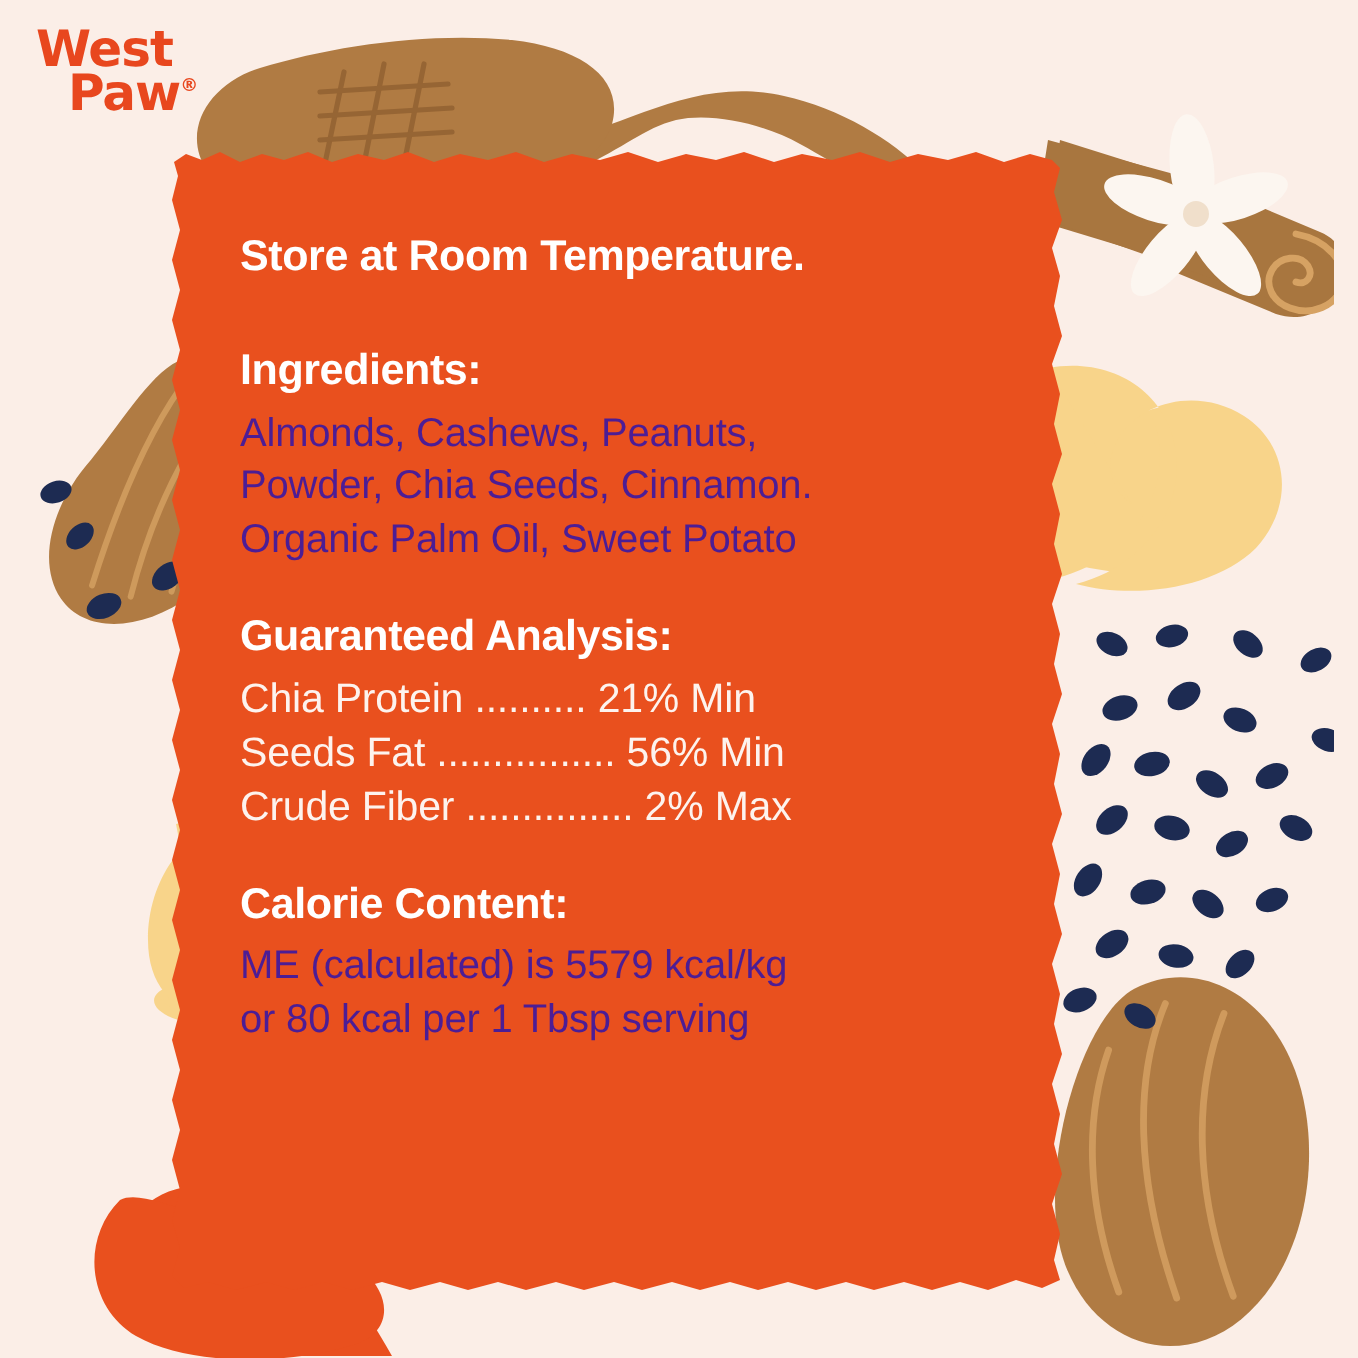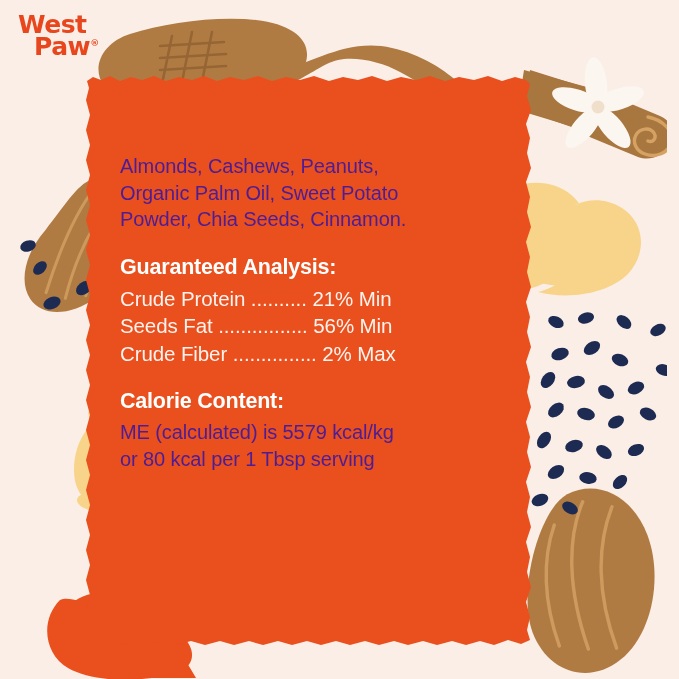--- a/index.html
+++ b/index.html
@@ -246,37 +246,41 @@
         L92,571 L78,567 L63,571 L49,567 L34,571 L20,567 L8,570 L2,564
         L6,550 L2,536 L6,521 L2,506 L6,491 L2,476 L6,461 L2,446
         L6,431 L2,416 L6,401 L2,386 L6,371 L2,356 L6,341 L2,326
         L6,311 L2,296 L6,281 L2,266 L6,251 L2,236 L6,221 L2,206
         L6,191 L2,176 L6,161 L2,146 L6,131 L2,116 L6,101 L2,86
         L6,71 L2,56 L6,41 L2,26 L5,14 Z"></path>
     </svg>
 
     <div id="panel-content">
 
+      <div class="blk">
+        <div class="hdr">Store at Room Temperature.</div>
+      </div>
 
       <div class="gap-lg"></div>
 
       <div class="blk">
+        <div class="hdr">Ingredients:</div>
         <div class="gap-sm"></div>
         <div class="line">Almonds, Cashews, Peanuts,</div>
+        <div class="line">Powder, Chia Seeds, Cinnamon.</div>
         <div class="line">Organic Palm Oil, Sweet Potato</div>
-        <div class="line">Powder, Chia Seeds, Cinnamon.</div>
       </div>
 
       <div class="gap-md"></div>
 
       <div class="blk">
         <div class="hdr">Guaranteed Analysis:</div>
         <div class="gap-sm"></div>
 
-        <div class="ga-row"><span>Crude Protein</span> <span>..........</span> <span>21% Min</span></div>
+        <div class="ga-row"><span>Chia Protein</span> <span>..........</span> <span>21% Min</span></div>
 
         <div class="ga-row"><span>Seeds Fat</span> <span>................</span> <span>56% Min</span></div>
 
         <div class="ga-row"><span>Crude Fiber</span> <span>...............</span> <span>2% Max</span></div>
 
       </div>
 
       <div class="gap-md"></div>
 
       <div class="blk">

